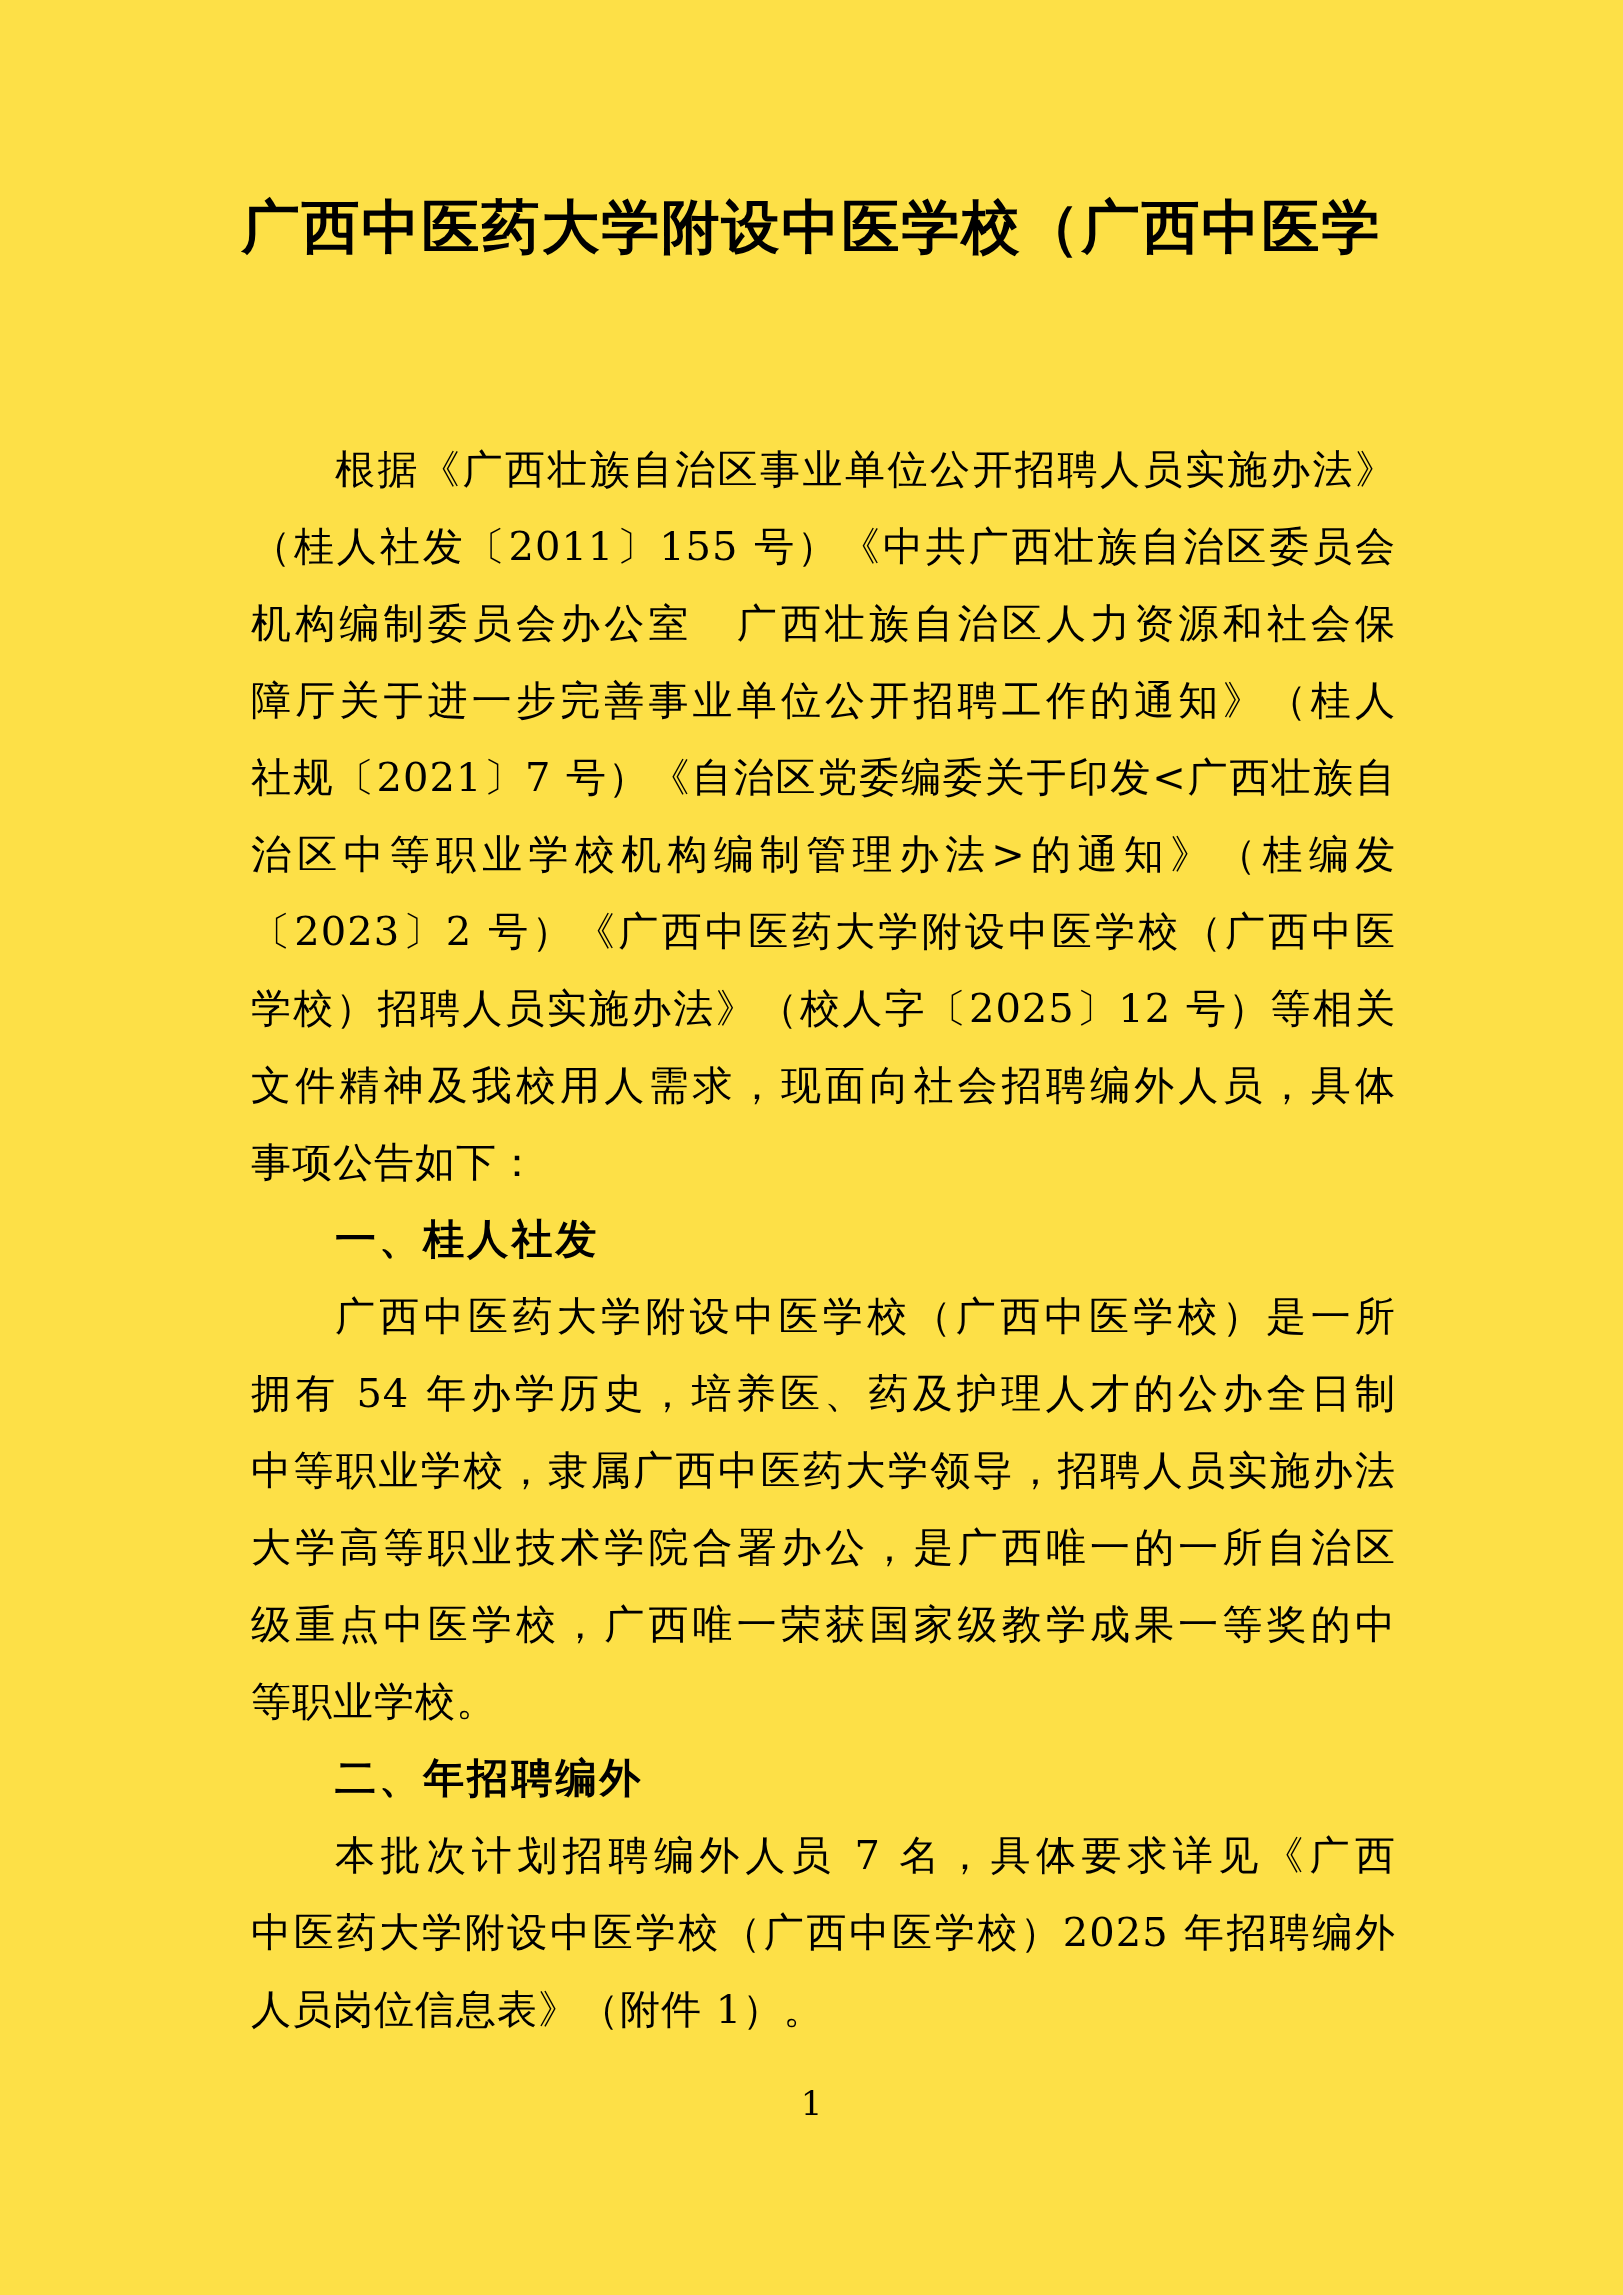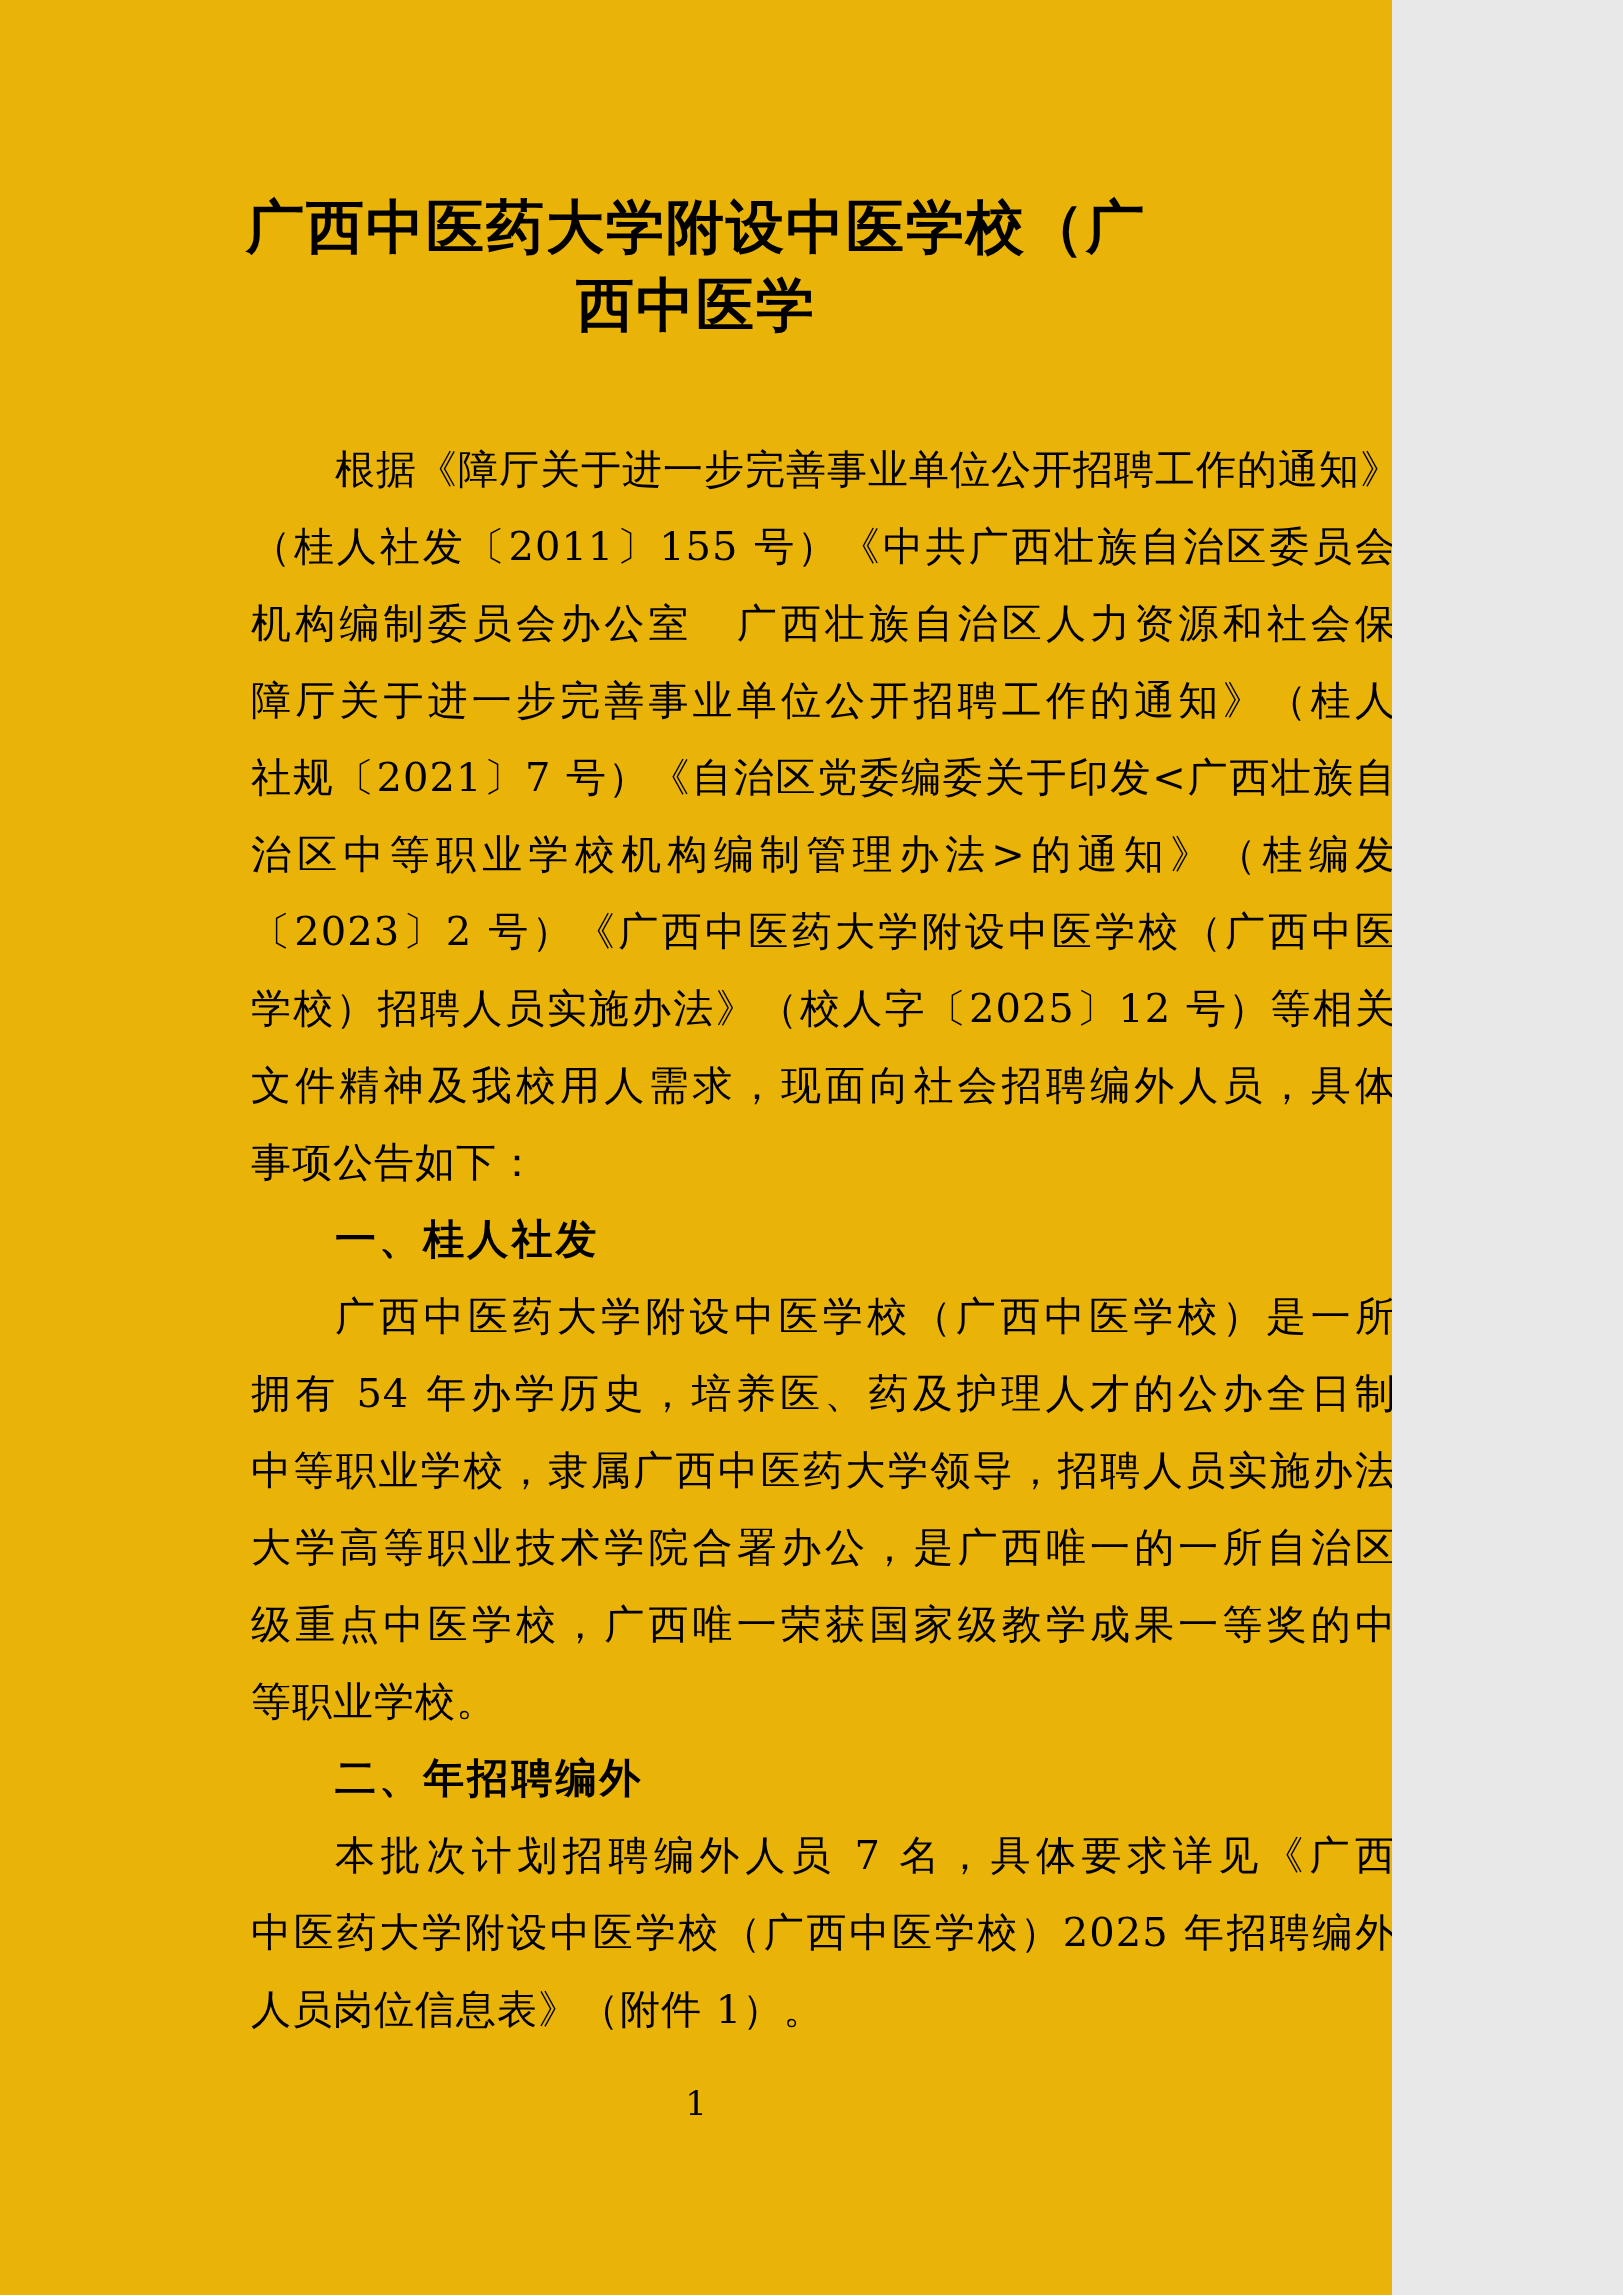--- a/index.html
+++ b/index.html
@@ -1,19 +1,19 @@
 <!DOCTYPE html>
 <html style="font-size:8.2px"><head>
 <meta charset="utf-8">
 <style>
   html,body{margin:0;padding:0;background:#e8e8e8;}
   .page{
     position:relative;
-    width:1392px;height:2295px;
-    background:#eab308;
+    width:1623px;height:2295px;
+    background:#fde047;
     font-family:"DejaVu Serif","Liberation Serif",serif;
     color:#000000;
     overflow:hidden;
   }
   .title{
     position:absolute;
     top:188px;left:233px;right:233px;
     text-align:center;
     font-size:58px;
     font-weight:bold;
@@ -58,21 +58,21 @@
 <body>
 
 <div class="page">
 
   <div class="title">
     <div>广西中医药大学附设中医学校（广西中医学</div>
   </div>
 
   <div class="body">
 
-    <div class="ln first">根据《障厅关于进一步完善事业单位公开招聘工作的通知》</div>
+    <div class="ln first">根据《广西壮族自治区事业单位公开招聘人员实施办法》</div>
     <div class="ln">（桂人社发〔2011〕155 号）《中共广西壮族自治区委员会</div>
     <div class="ln">机构编制委员会办公室　广西壮族自治区人力资源和社会保</div>
     <div class="ln">障厅关于进一步完善事业单位公开招聘工作的通知》（桂人</div>
     <div class="ln">社规〔2021〕7 号）《自治区党委编委关于印发&lt;广西壮族自</div>
     <div class="ln">治区中等职业学校机构编制管理办法&gt;的通知》（桂编发</div>
     <div class="ln">〔2023〕2 号）《广西中医药大学附设中医学校（广西中医</div>
     <div class="ln">学校）招聘人员实施办法》（校人字〔2025〕12 号）等相关</div>
     <div class="ln">文件精神及我校用人需求，现面向社会招聘编外人员，具体</div>
     <div class="ln last">事项公告如下：</div>
 

